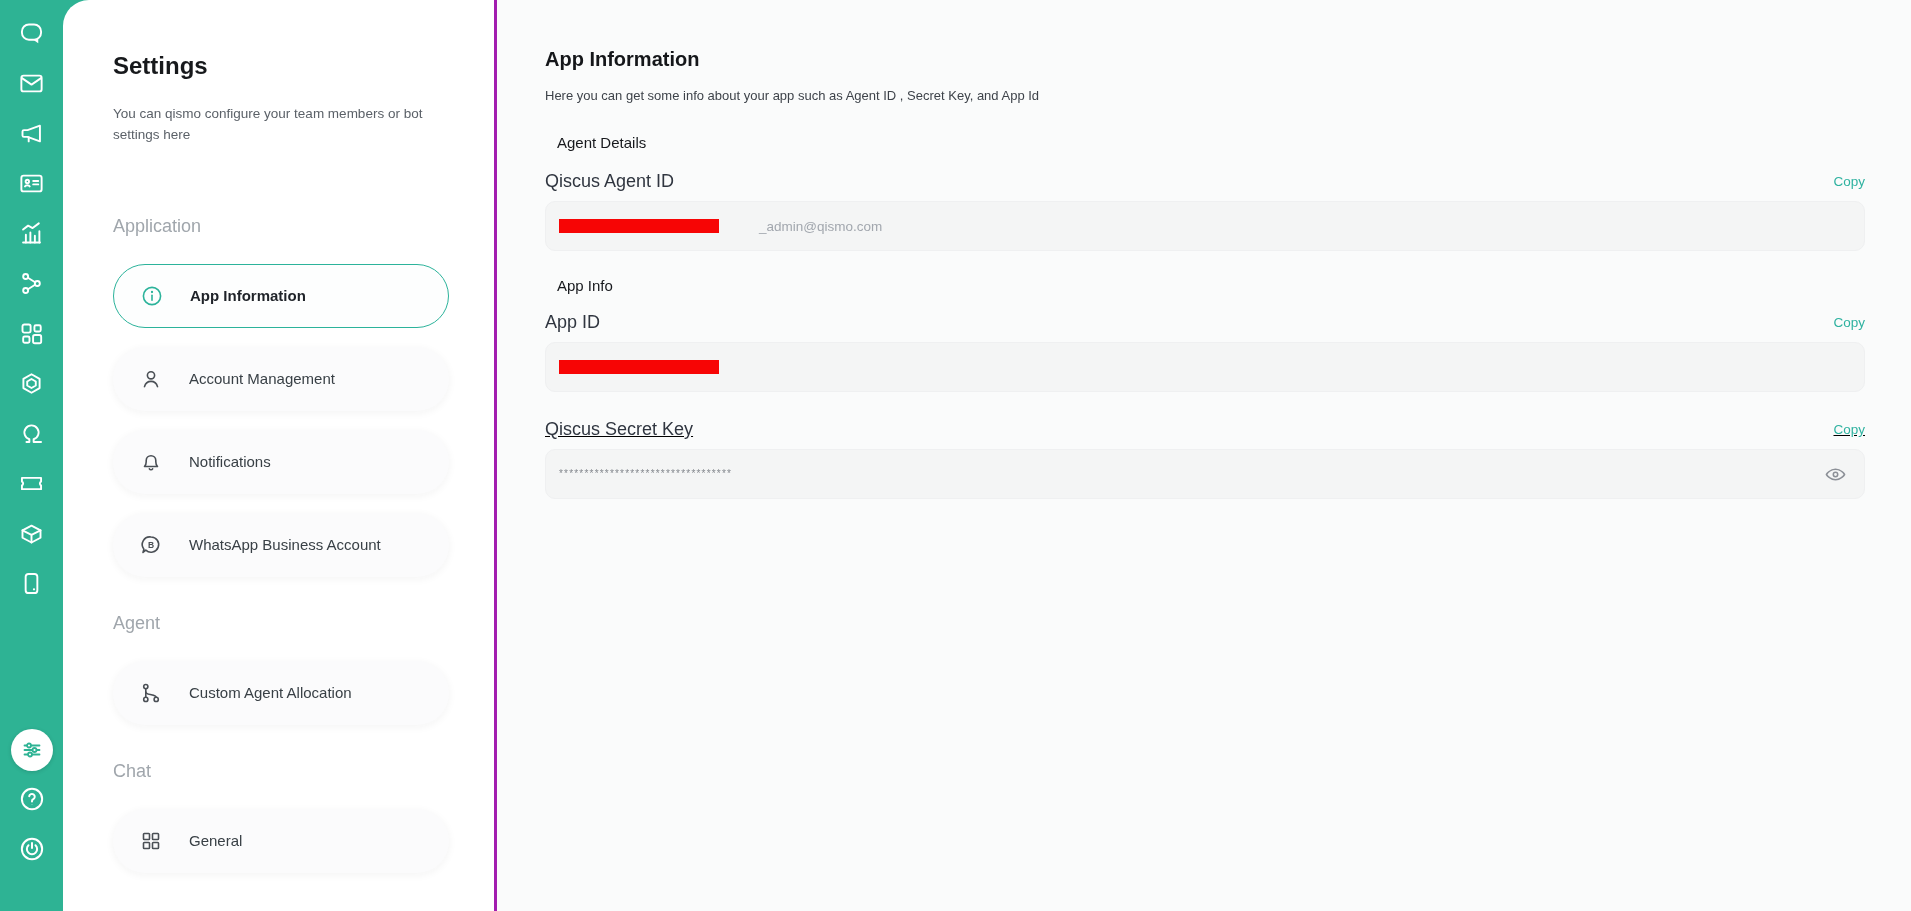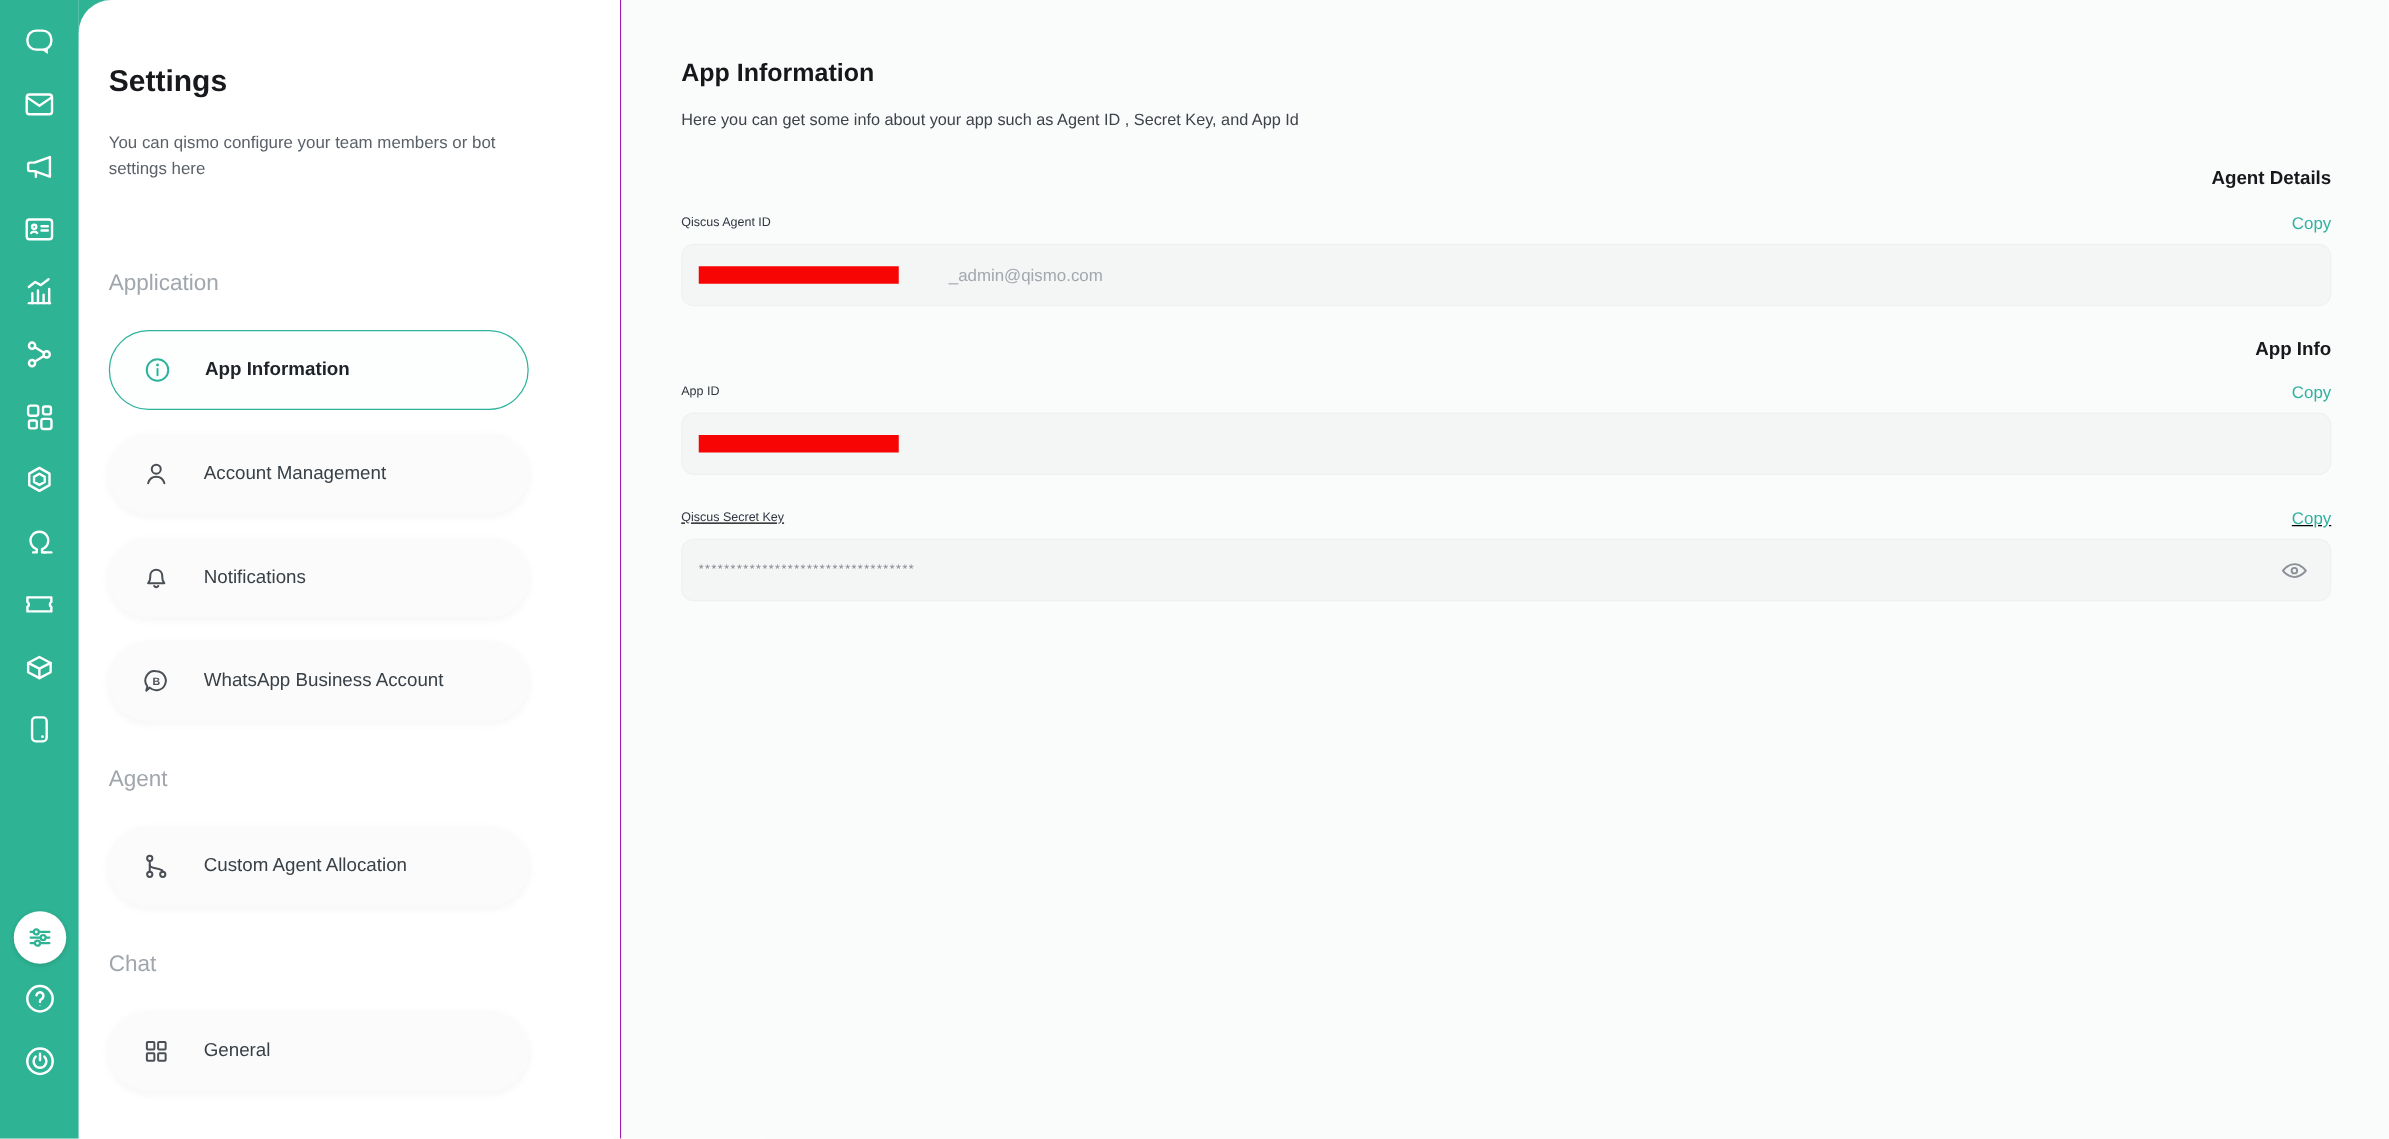--- a/index.html
+++ b/index.html
@@ -14,47 +14,47 @@
   .rail-item svg{width:27px;height:27px;stroke:#ffffff;fill:none;stroke-width:1.7;stroke-linecap:round;stroke-linejoin:round;}
   .rail-bottom-item{position:absolute;left:0;width:63px;display:flex;justify-content:center;cursor:pointer;}
   .settings-pill{top:729px;}
   .settings-pill .pill{width:42px;height:42px;border-radius:50%;background:#ffffff;display:flex;align-items:center;justify-content:center;box-shadow:0 1px 4px rgba(0,0,0,.15);}
   .settings-pill svg{width:24px;height:24px;stroke:#2EB394;fill:none;stroke-width:1.8;stroke-linecap:round;}
   .help-item{top:785px;}
   .power-item{top:835px;}
   .help-item svg,.power-item svg{width:28px;height:28px;stroke:#ffffff;fill:none;stroke-width:1.7;stroke-linecap:round;stroke-linejoin:round;}
 
   
-  .sidebar{width:434px;flex:0 0 434px;background:#ffffff;position:relative;z-index:1;border-top-left-radius:26px;box-sizing:border-box;padding:52px 0 0 24px;border-right:1px solid #a21caf;}
+  .sidebar{width:434px;flex:0 0 434px;background:#ffffff;position:relative;z-index:1;border-top-left-radius:26px;box-sizing:border-box;padding:52px 0 0 50px;border-right:3px solid #a21caf;}
   .sidebar-title{font-size:24px;font-weight:700;color:#17191C;margin:0;}
   .sidebar-subtitle{font-size:13.5px;color:#5B6168;line-height:1.55;margin:24px 0 0 0;width:324px;}
   .group-label{font-size:18px;color:#A0A6AC;}
   .group-label.first{margin-top:70px;}
   .group-label.later{margin-top:36px;}
   .nav-item{width:336px;height:64px;border-radius:32px;background:#FBFBFC;box-shadow:0 2px 8px rgba(32,33,36,.05);display:flex;align-items:center;padding:0 0 0 26px;box-sizing:border-box;margin-top:27px;cursor:pointer;}
   .nav-item + .nav-item{margin-top:19px;}
   .nav-item .nav-icon{width:24px;height:24px;margin-right:26px;display:flex;align-items:center;justify-content:center;}
   .nav-item .nav-icon svg{width:24px;height:24px;stroke:#4A4F55;fill:none;stroke-width:1.6;stroke-linecap:round;stroke-linejoin:round;}
   .nav-item .nav-label{font-size:15px;color:#394046;}
   .nav-item.active{background:#FDFEFE;border:1.5px solid #2CB39B;box-shadow:none;}
   .nav-item.active .nav-icon svg{stroke:#2CB39B;}
   .nav-item.active .nav-label{font-weight:700;color:#1F2329;}
 
   
   .main{flex:1;background:#FAFBFB;box-sizing:border-box;padding:48px 0 0 48px;}
   .content{width:1320px;}
   .main-title{font-size:20px;font-weight:700;color:#15171A;margin:0;}
   .main-desc{font-size:13px;color:#3E434A;margin:17px 0 0 0;}
-  .section-heading{font-size:15px;font-weight:700;color:#17191D;margin:0;text-align:right;}
+  .section-heading{font-size:15px;font-weight:400;color:#17191D;margin:12px;}
   .sh-1{margin-top:31px;}
   .sh-2{margin-top:26px;}
   .label-row{display:flex;justify-content:space-between;align-items:center;margin-top:20px;}
   .label-row.tight{margin-top:18px;}
   .label-row.secret{margin-top:27px;text-decoration:underline;}
-  .field-label{font-size:10px;color:#303640;}
+  .field-label{font-size:18px;color:#303640;}
   .copy-link{font-size:13.5px;color:#2FB2A0;cursor:pointer;}
   .field-box{margin-top:9px;height:50px;background:#F4F5F5;border:1px solid #EFF0F1;border-radius:10px;display:flex;align-items:center;padding:0 16px 0 13px;box-sizing:border-box;position:relative;}
   .redaction-bar{display:inline-block;width:160px;height:14px;background:#F70505;}
   .field-value{font-size:13.5px;color:#A2A7AE;padding-left:40px;}
   .masked-value{font-size:10px;letter-spacing:1.2px;color:#84888E;transform:translateY(-1px);}
   .eye-btn{margin-left:auto;width:26px;height:26px;display:flex;align-items:center;justify-content:center;cursor:pointer;}
   .eye-btn svg{width:23px;height:23px;stroke:#8C9097;fill:none;stroke-width:1.6;stroke-linecap:round;stroke-linejoin:round;}
 </style>
 </head>
 <body>

